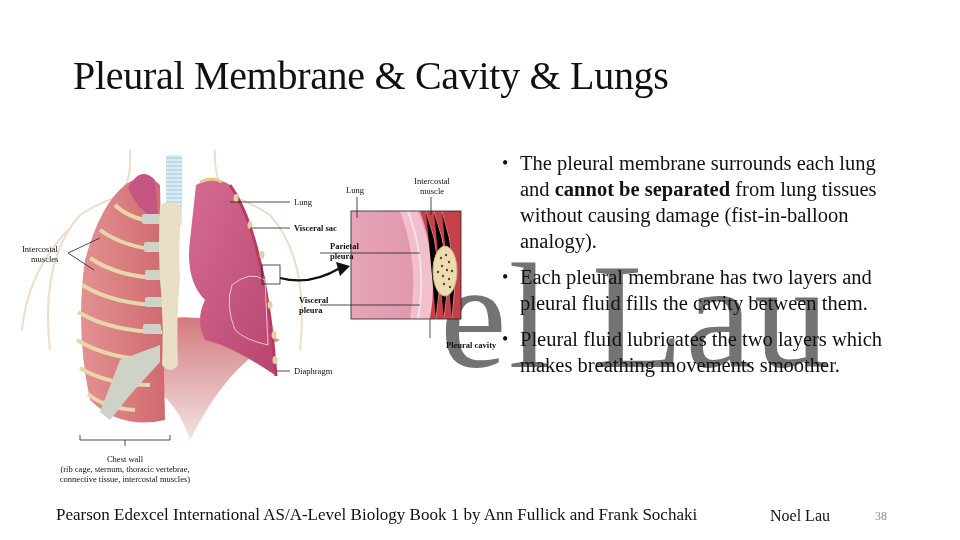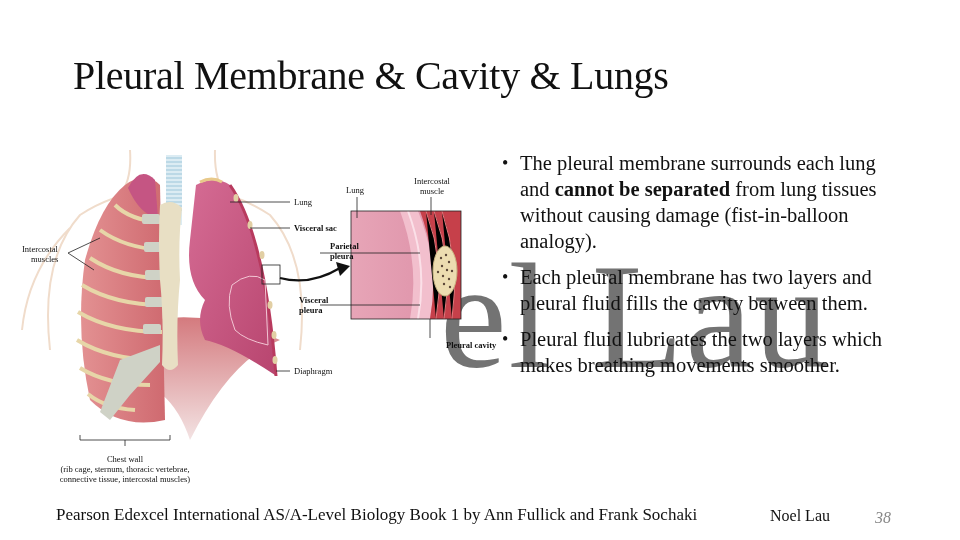--- a/index.html
+++ b/index.html
@@ -9,21 +9,21 @@
     .bullets { position: absolute; left: 500px; top: 150px; width: 400px; list-style: none; margin: 0; padding: 0; z-index: 2; }
     .bullets li { position: relative; padding-left: 20px; font-size: 20.5px; line-height: 26px; margin-bottom: 10px; color: #111; }
     .bullets li .dot { position: absolute; left: 2px; top: 0; font-size: 18px; }
     .bullets b { font-weight: bold; }
     .figure { position: absolute; left: 0; top: 140px; width: 480px; height: 350px; z-index: 1; }
     .lbl { position: absolute; font-family: Liberation Serif, serif; font-size: 8.5px; color: #111; line-height: 10px; white-space: nowrap; }
     .lbl.b { font-weight: bold; }
     .lbl.c { text-align: center; }
     .footer-source { position: absolute; left: 56px; top: 505px; font-size: 17px; color: #111; white-space: nowrap; }
     .footer-author { position: absolute; left: 770px; top: 507px; font-size: 16px; color: #111; white-space: nowrap; }
-    .page-number { position: absolute; left: 875px; top: 509px; font-size: 16px; color: #888; font-style: italic; }
+    .page-number { position: absolute; left: 875px; top: 509px; font-size: 12px; color: #888; }
   </style>
 </head>
 <body>
 
 <h1 class="slide-title">Pleural Membrane &amp; Cavity &amp; Lungs</h1>
 
 <div class="watermark">el Lau</div>
 
 <div class="figure">
   <svg width="480" height="350" viewBox="0 140 480 350" style="position:absolute;left:0;top:0;">

